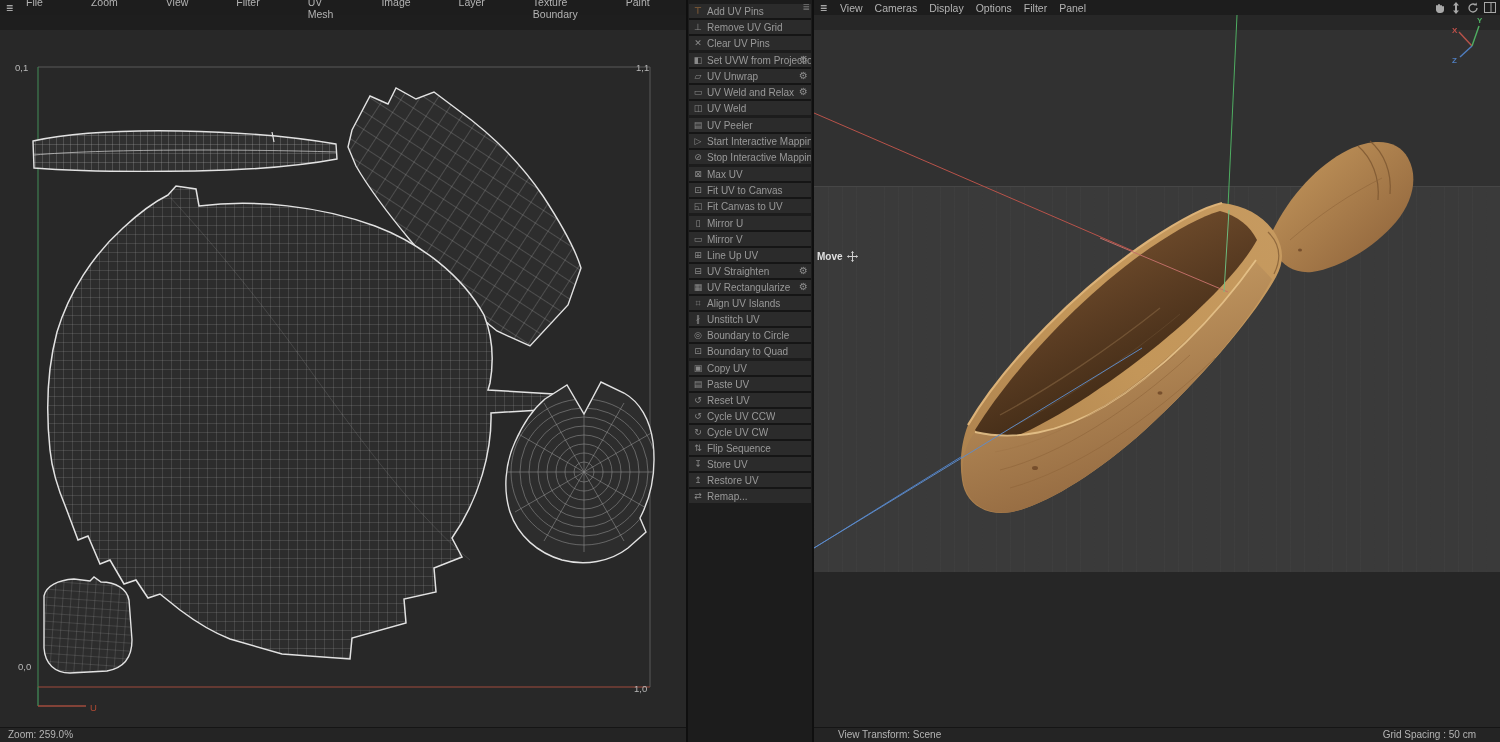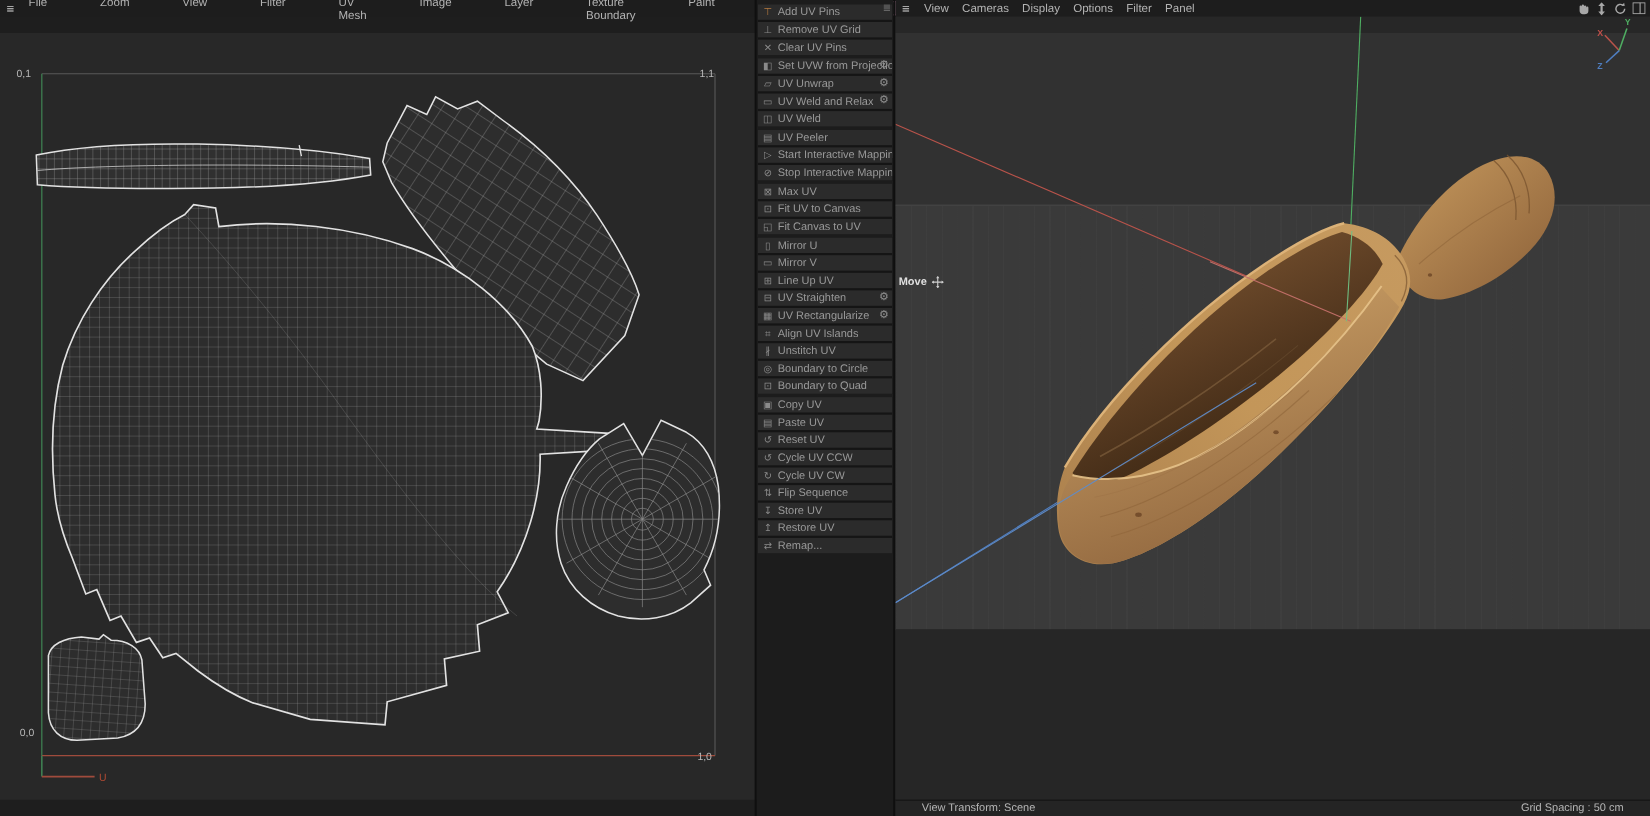--- a/index.html
+++ b/index.html
@@ -194,20 +194,23 @@
         <line x1="38" y1="706" x2="86" y2="706" stroke="#a04b3c" stroke-width="1.5"></line>
       </g>
     </svg>
     <span class="corner-label" style="left:15px;top:32px;">0,1</span>
     <span class="corner-label" style="left:636px;top:32px;">1,1</span>
     <span class="corner-label" style="left:18px;top:631px;">0,0</span>
     <span class="corner-label" style="left:634px;top:653px;">1,0</span>
     <span class="corner-label" style="left:90px;top:672px;color:#b34a33;">U</span>
   </div>
 
+  <div class="abs" id="uv-status">
+    <span>Zoom: 259.0%</span>
+  </div>
 
   <div class="abs divider-v" style="left:686px;"></div>
 
   <div class="abs" id="uv-menu-col">
     <div id="uv-menu-list">
         <div class="menu-group">
           <div class="menu-item">
             <span class="mi-icon" style="color: rgb(181, 121, 63);">⊤</span>
             <span class="mi-label">Add UV Pins</span>
           </div>

